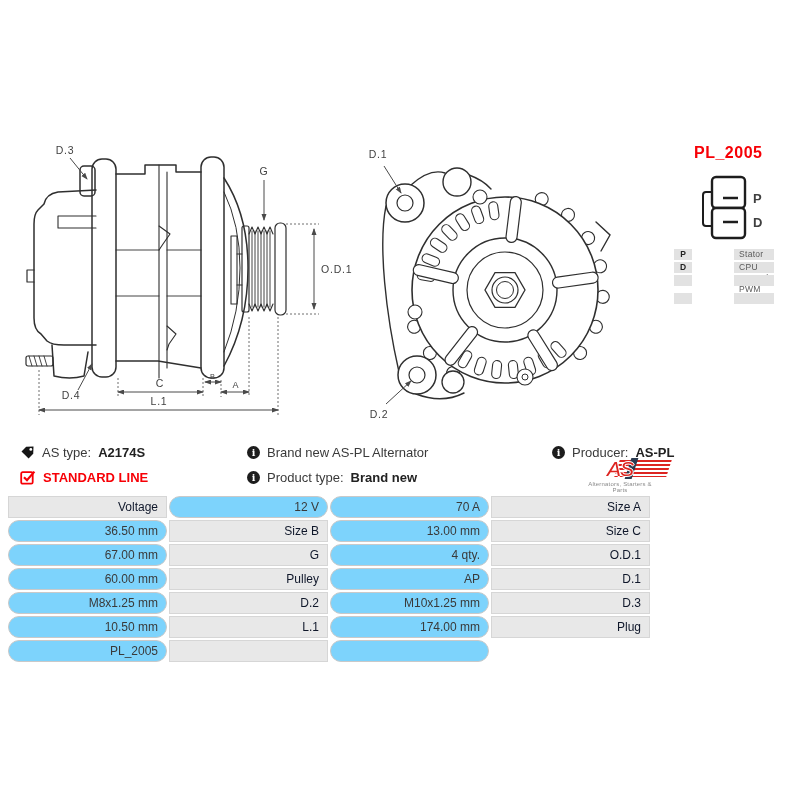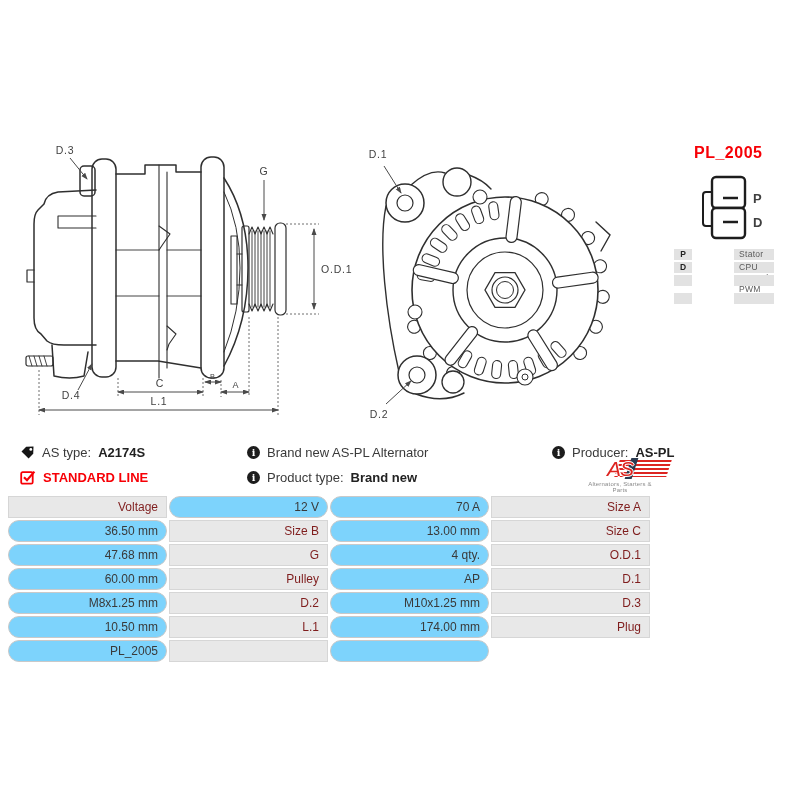--- a/index.html
+++ b/index.html
@@ -28,21 +28,21 @@
   .as-logo .stripes{position:absolute;left:10px;top:2px;width:52px;height:17px;
      background:repeating-linear-gradient(to bottom,var(--logo-red) 0 2px,#fff 2px 4px);transform:skewX(-18deg);}
   .as-logo .bar{position:absolute;right:-2px;top:0px;width:7px;height:21px;background:var(--logo-dark);transform:skewX(-18deg);}
   .as-logo .astext{position:relative;font-size:21px;line-height:21px;font-weight:normal;font-style:italic;color:var(--logo-red);
      text-shadow:-1px 0 #fff,1px 0 #fff,0 1px #fff,0 -1px #fff;letter-spacing:-1px;}
   .as-logo .tagline{font-size:6px;color:#8a8a8a;margin-top:1px;letter-spacing:0.2px;}
 
   
   .spec-table{position:absolute;left:8px;top:496px;width:642px;display:grid;grid-template-columns:repeat(4,1fr);gap:2px;}
   .spec-cell{height:20px;line-height:20px;font-size:12px;text-align:right;padding-right:8px;border:1px solid #cfcfcf;}
-  .spec-label{background:#e8e8e8;border-color:#d6d6d6;color:#7f1d1d;}
+  .spec-label{background:#e8e8e8;border-color:#d6d6d6;color:#0f172a;}
   .spec-value{background:#7dd3fc;border-color:#c9c9c9;color:#3a3a3a;border-radius:11px;}
 </style>
 </head>
 <body>
 
 <svg class="abs" style="left:18px;top:130px;" width="340" height="300" viewBox="0 0 340 300">
   <defs>
     <marker id="arrE" markerWidth="7" markerHeight="6" refX="6" refY="2.5" orient="auto">
       <path d="M0,0 L7,2.5 L0,5 z" fill="#4a4a4a"></path>
     </marker>
@@ -256,21 +256,21 @@
   <div class="spec-cell spec-label">Voltage</div>
   <div class="spec-cell spec-value">12 V</div>
   <div class="spec-cell spec-value">70 A</div>
 
   <div class="spec-cell spec-label">Size A</div>
   <div class="spec-cell spec-value">36.50 mm</div>
   <div class="spec-cell spec-label">Size B</div>
   <div class="spec-cell spec-value">13.00 mm</div>
 
   <div class="spec-cell spec-label">Size C</div>
-  <div class="spec-cell spec-value">47.68 mm</div>
+  <div class="spec-cell spec-value">67.00 mm</div>
   <div class="spec-cell spec-label">G</div>
   <div class="spec-cell spec-value">4 qty.</div>
 
   <div class="spec-cell spec-label">O.D.1</div>
   <div class="spec-cell spec-value">60.00 mm</div>
   <div class="spec-cell spec-label">Pulley</div>
   <div class="spec-cell spec-value">AP</div>
 
   <div class="spec-cell spec-label">D.1</div>
   <div class="spec-cell spec-value">M8x1.25 mm</div>

